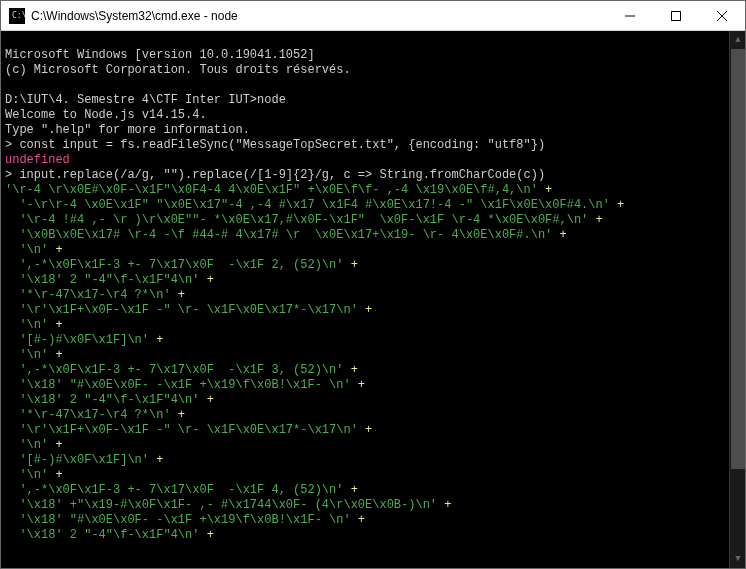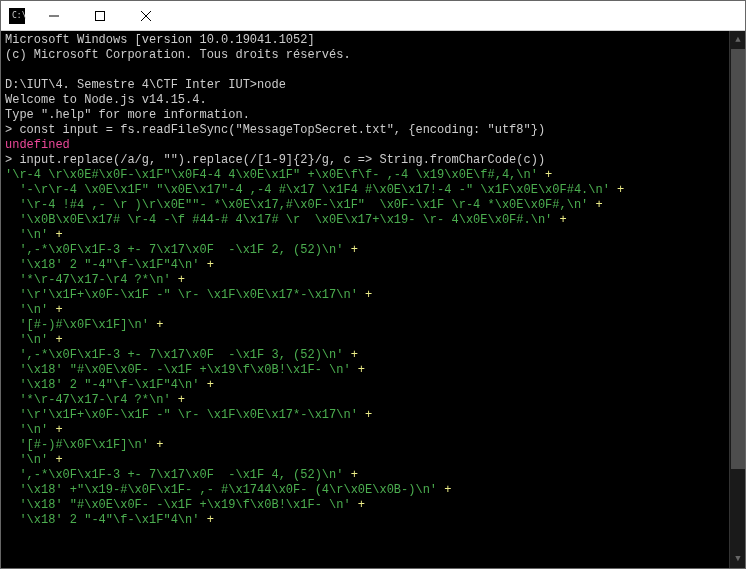--- a/index.html
+++ b/index.html
@@ -65,21 +65,21 @@
       justify-content: center;
       font-family: "Segoe UI", sans-serif;
     }
     .titlebar-btn svg {
       width: 10px;
       height: 10px;
     }
     .terminal {
       flex: 1;
       background: #000000;
-      padding: 2px 4px;
+      padding: 17px 4px;
       overflow: hidden;
       font-size: 12px;
       line-height: 15px;
       white-space: pre;
       color: #cccccc;
     }
     .scrollbar {
       position: absolute;
       right: 1px;
       top: 31px;
@@ -114,20 +114,21 @@
     .c-yellow { color: #EDED88; }
   </style>
 </head>
 <body>
 
 <div class="window">
   <div class="titlebar">
     <div class="titlebar-icon">
       <div class="titlebar-icon-inner">C:\</div>
     </div>
+    <div class="titlebar-title">C:\Windows\System32\cmd.exe - node</div>
     <div class="titlebar-controls">
       <div class="titlebar-btn">
         <svg viewBox="0 0 10 10">
             <line x1="0" y1="5" x2="10" y2="5" stroke="#000" stroke-width="1"></line>
           </svg>
       </div>
       <div class="titlebar-btn">
         <svg viewBox="0 0 10 10">
             <rect x="0.5" y="0.5" width="9" height="9" fill="none" stroke="#000" stroke-width="1"></rect>
           </svg>

